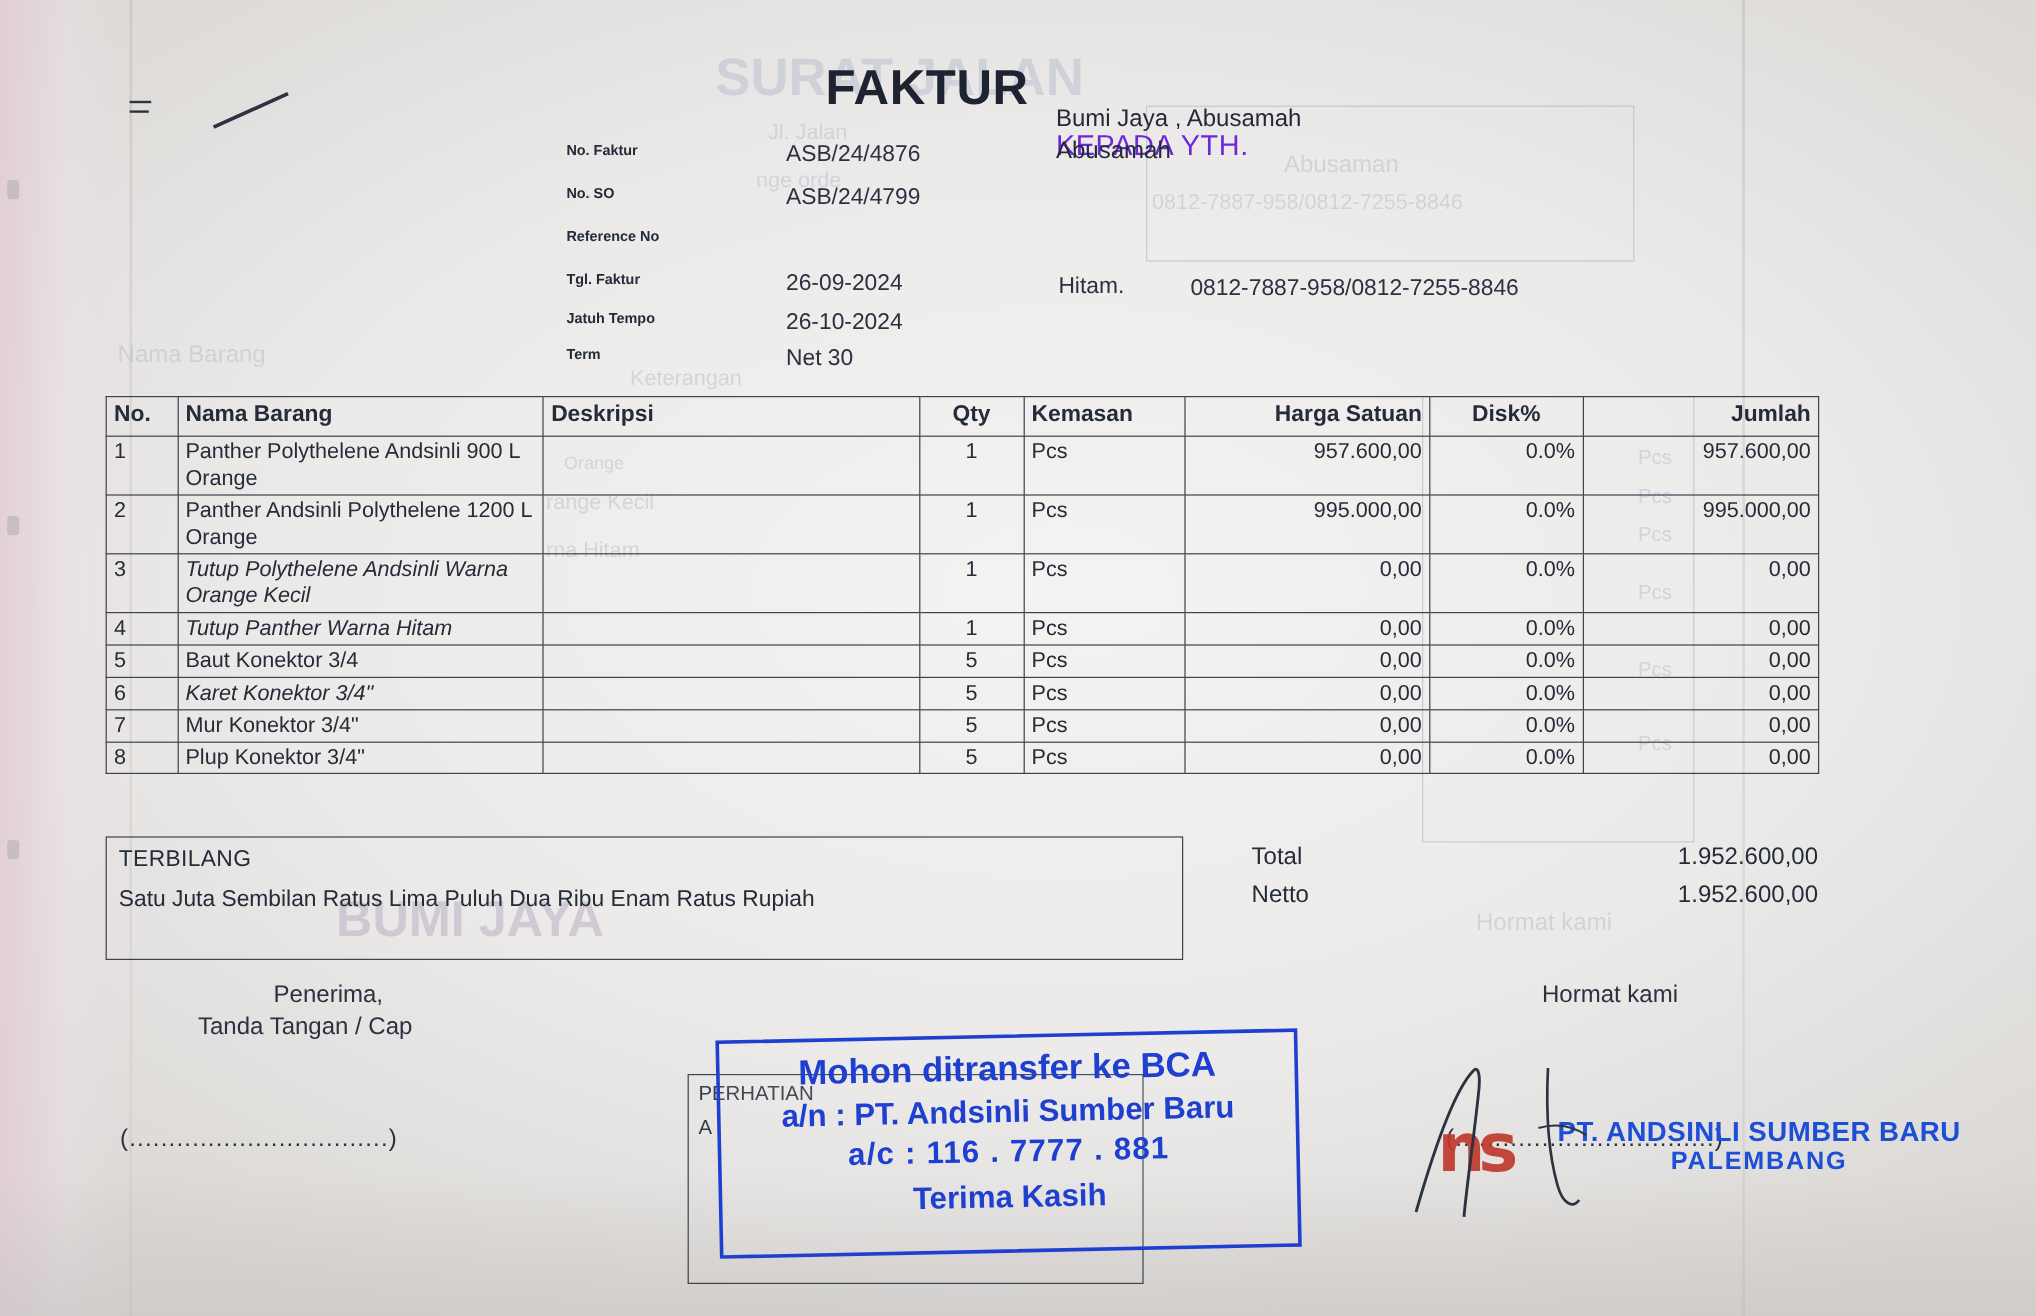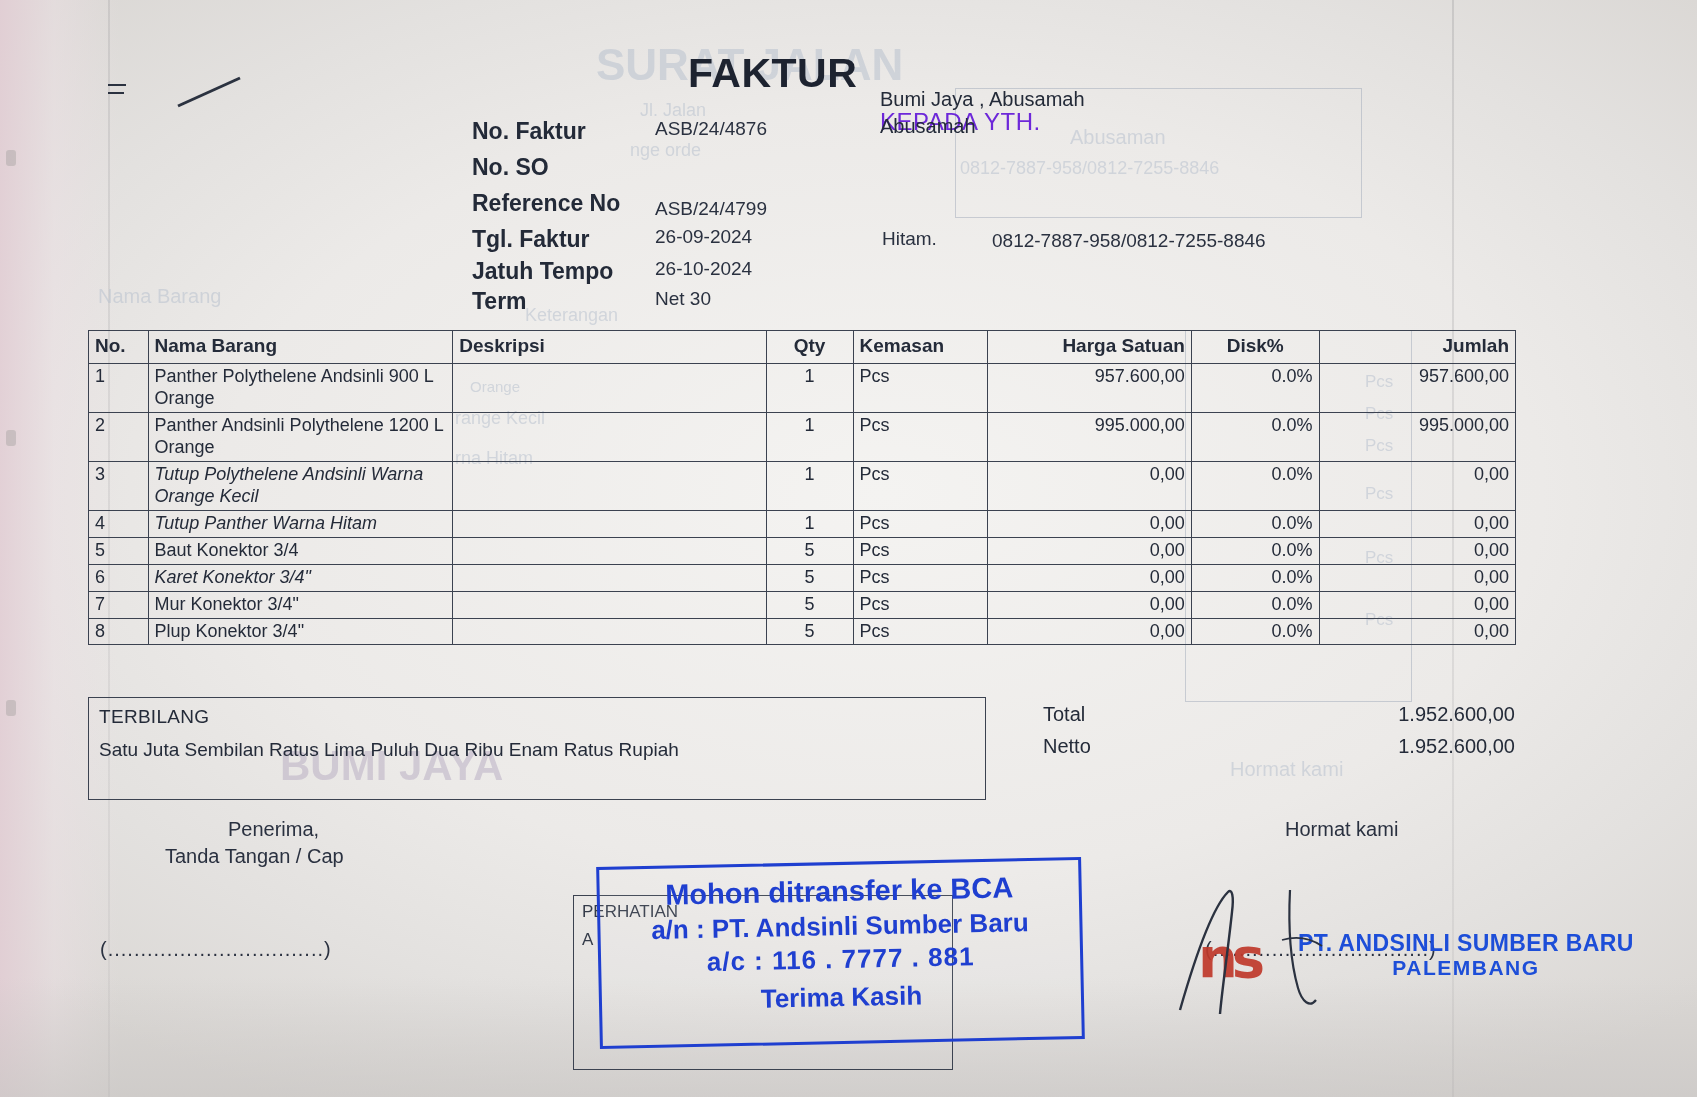--- a/index.html
+++ b/index.html
@@ -56,21 +56,21 @@
     color: #2b2f3b;
   }
   .t { position: absolute; white-space: pre; }
 
   .title {
     font-size: 41px;
     font-weight: bold;
     letter-spacing: 0.5px;
     color: #1d2330;
   }
-  .lbl { font-size: 23px; font-weight: bold; color: #232a38; }
+  .lbl { font-size: 12px; font-weight: bold; color: #232a38; }
   .val { font-size: 19px; color: #2a3140; }
   .kepada-lbl { font-size: 24px; color: #6d28d9; letter-spacing: 0.5px; margin-top: 48px; }
   .kepada-val { font-size: 20px; color: #232a38; }
 
   
   table.items {
     position: absolute;
     left: 88px;
     top: 330px;
     width: 1428px;
@@ -264,21 +264,21 @@
     <div class="t title" style="left:688px; top:50px;">FAKTUR</div>
 
     <div class="t kepada-lbl" style="left:880px; top:60px;">KEPADA YTH.</div>
     <div class="t kepada-val" style="left:880px; top:88px;">Bumi Jaya , Abusamah</div>
     <div class="t kepada-val" style="left:880px; top:115px;">Abusamah</div>
 
     <div class="t lbl" style="left:472px; top:118px;">No. Faktur</div>
     <div class="t val" style="left:655px; top:118px;">ASB/24/4876</div>
 
     <div class="t lbl" style="left:472px; top:154px;">No. SO</div>
-    <div class="t val" style="left:655px; top:154px;margin-top:44px;">ASB/24/4799</div>
+    <div class="t val" style="left:655px; top:154px;">ASB/24/4799</div>
 
     <div class="t lbl" style="left:472px; top:190px;">Reference No</div>
     <div class="t val" style="left:655px; top:190px;"></div>
 
     <div class="t lbl" style="left:472px; top:226px;">Tgl. Faktur</div>
     <div class="t val" style="left:655px; top:226px;">26-09-2024</div>
 
     <div class="t lbl" style="left:472px; top:258px;">Jatuh Tempo</div>
     <div class="t val" style="left:655px; top:258px;">26-10-2024</div>
 

